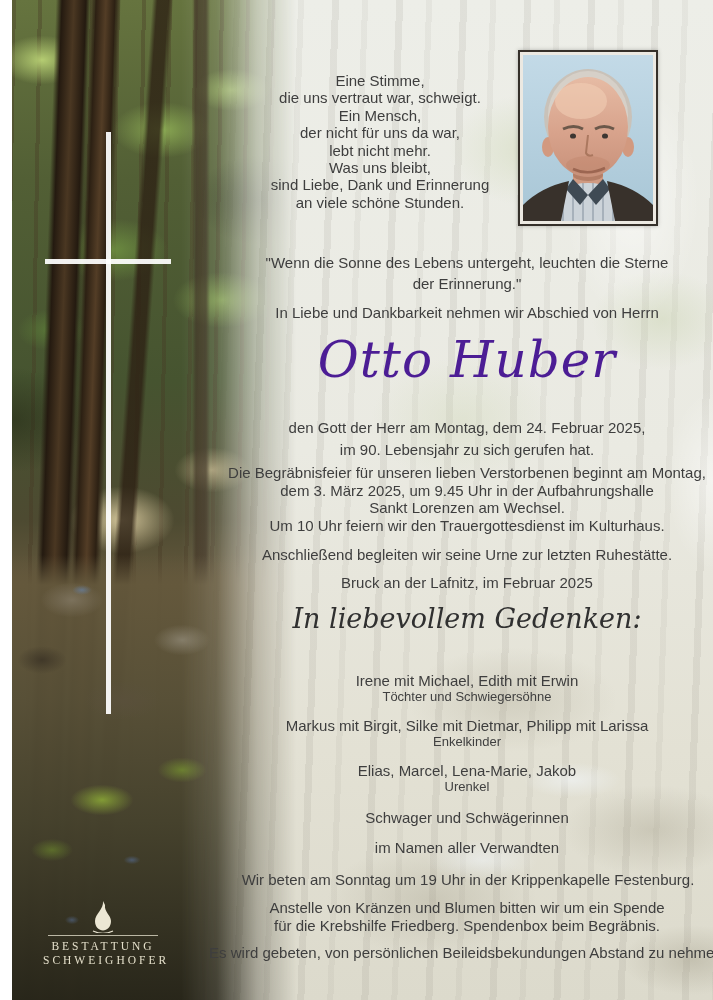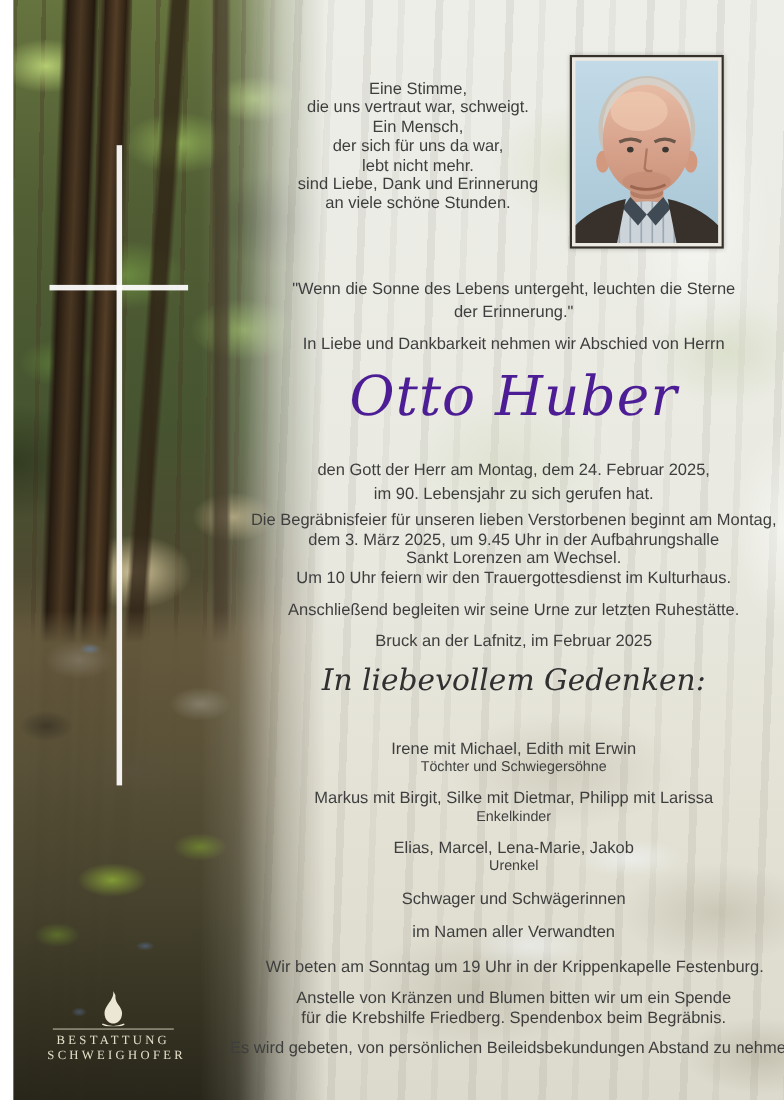--- a/index.html
+++ b/index.html
@@ -146,22 +146,23 @@
       <path d="M80,124 L65,140 L73,150 L87,134 Z" fill="#3f4a54"></path>
       <path d="M0,166 L0,150 Q18,132 46,126 L38,166 Z" fill="#38312b"></path>
       <path d="M130,166 L130,150 Q112,132 84,126 L92,166 Z" fill="#38312b"></path>
     </svg>
   </div>
 
   <div class="tblock poem">
     <div>Eine Stimme,</div>
     <div>die uns vertraut war, schweigt.</div>
     <div>Ein Mensch,</div>
-    <div>der sich für uns da war,</div>
+    <div>der nicht für uns da war,</div>
     <div>lebt nicht mehr.</div>
+    <div>Was uns bleibt,</div>
     <div>sind Liebe, Dank und Erinnerung</div>
     <div>an viele schöne Stunden.</div>
   </div>
 
   <div class="tblock quote">
     <div>"Wenn die Sonne des Lebens untergeht, leuchten die Sterne</div>
     <div>der Erinnerung."</div>
   </div>
 
   <div class="tblock intro">In Liebe und Dankbarkeit nehmen wir Abschied von Herrn</div>

